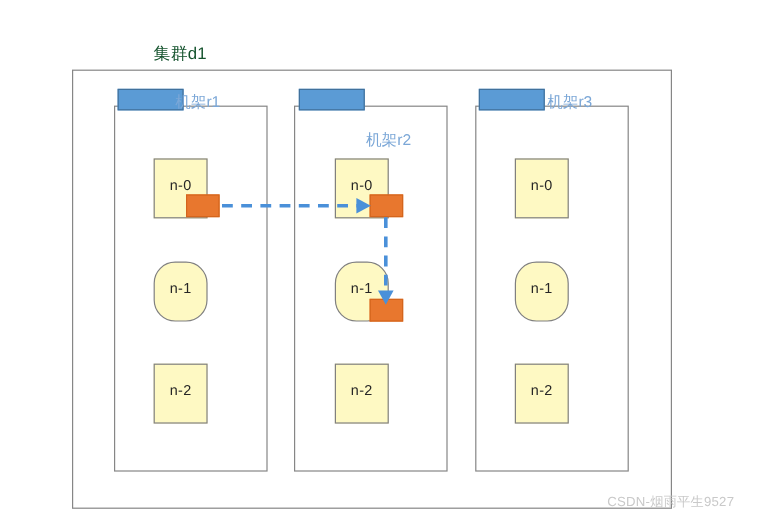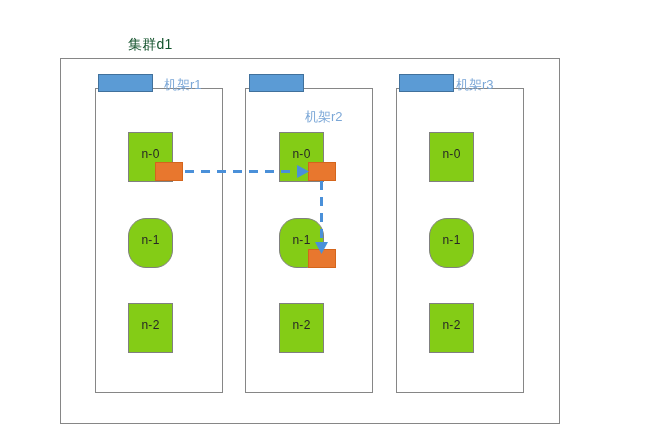--- a/index.html
+++ b/index.html
@@ -70,31 +70,31 @@
   .bar-r2 { left: 249px; }
   .bar-r3 { left: 399px; }
 
   .rack-label {
     position: absolute;
     top: 76px;
     font-size: 13px;
     color: #7BA7D7;
     white-space: nowrap;
   }
-  .lbl-r1 { left: 164px; }
+  .lbl-r1 { left: 146px; }
   .lbl-r2 { left: 305px; margin-top: 32px; }
   .lbl-r3 { left: 456px; }
 
   
   .node {
     position: absolute;
     width: 45px;
     height: 50px;
     border: 1.5px solid #808080;
-    background: #84cc16;
+    background: #fef9c3;
     box-sizing: border-box;
   }
   .node-label {
     position: absolute;
     width: 100%;
     text-align: center;
     top: 14px;
     font-size: 12px;
     color: #262626;
     letter-spacing: 0.3px;
@@ -203,14 +203,15 @@
       <line x1="185" y1="171.5" x2="298" y2="171.5" stroke="#4A90D9" stroke-width="3" stroke-dasharray="9 7"></line>
       <polygon points="297,165 309,171.5 297,178" fill="#4A90D9"></polygon>
     </g>
 
     <g>
       <line x1="321.5" y1="181" x2="321.5" y2="243" stroke="#4A90D9" stroke-width="3" stroke-dasharray="9 7"></line>
       <polygon points="315,242 328,242 321.5,254" fill="#4A90D9"></polygon>
     </g>
   </svg>
 
+  <div class="watermark">CSDN-烟雨平生9527</div>
 
 </div>
 
 </body></html>

